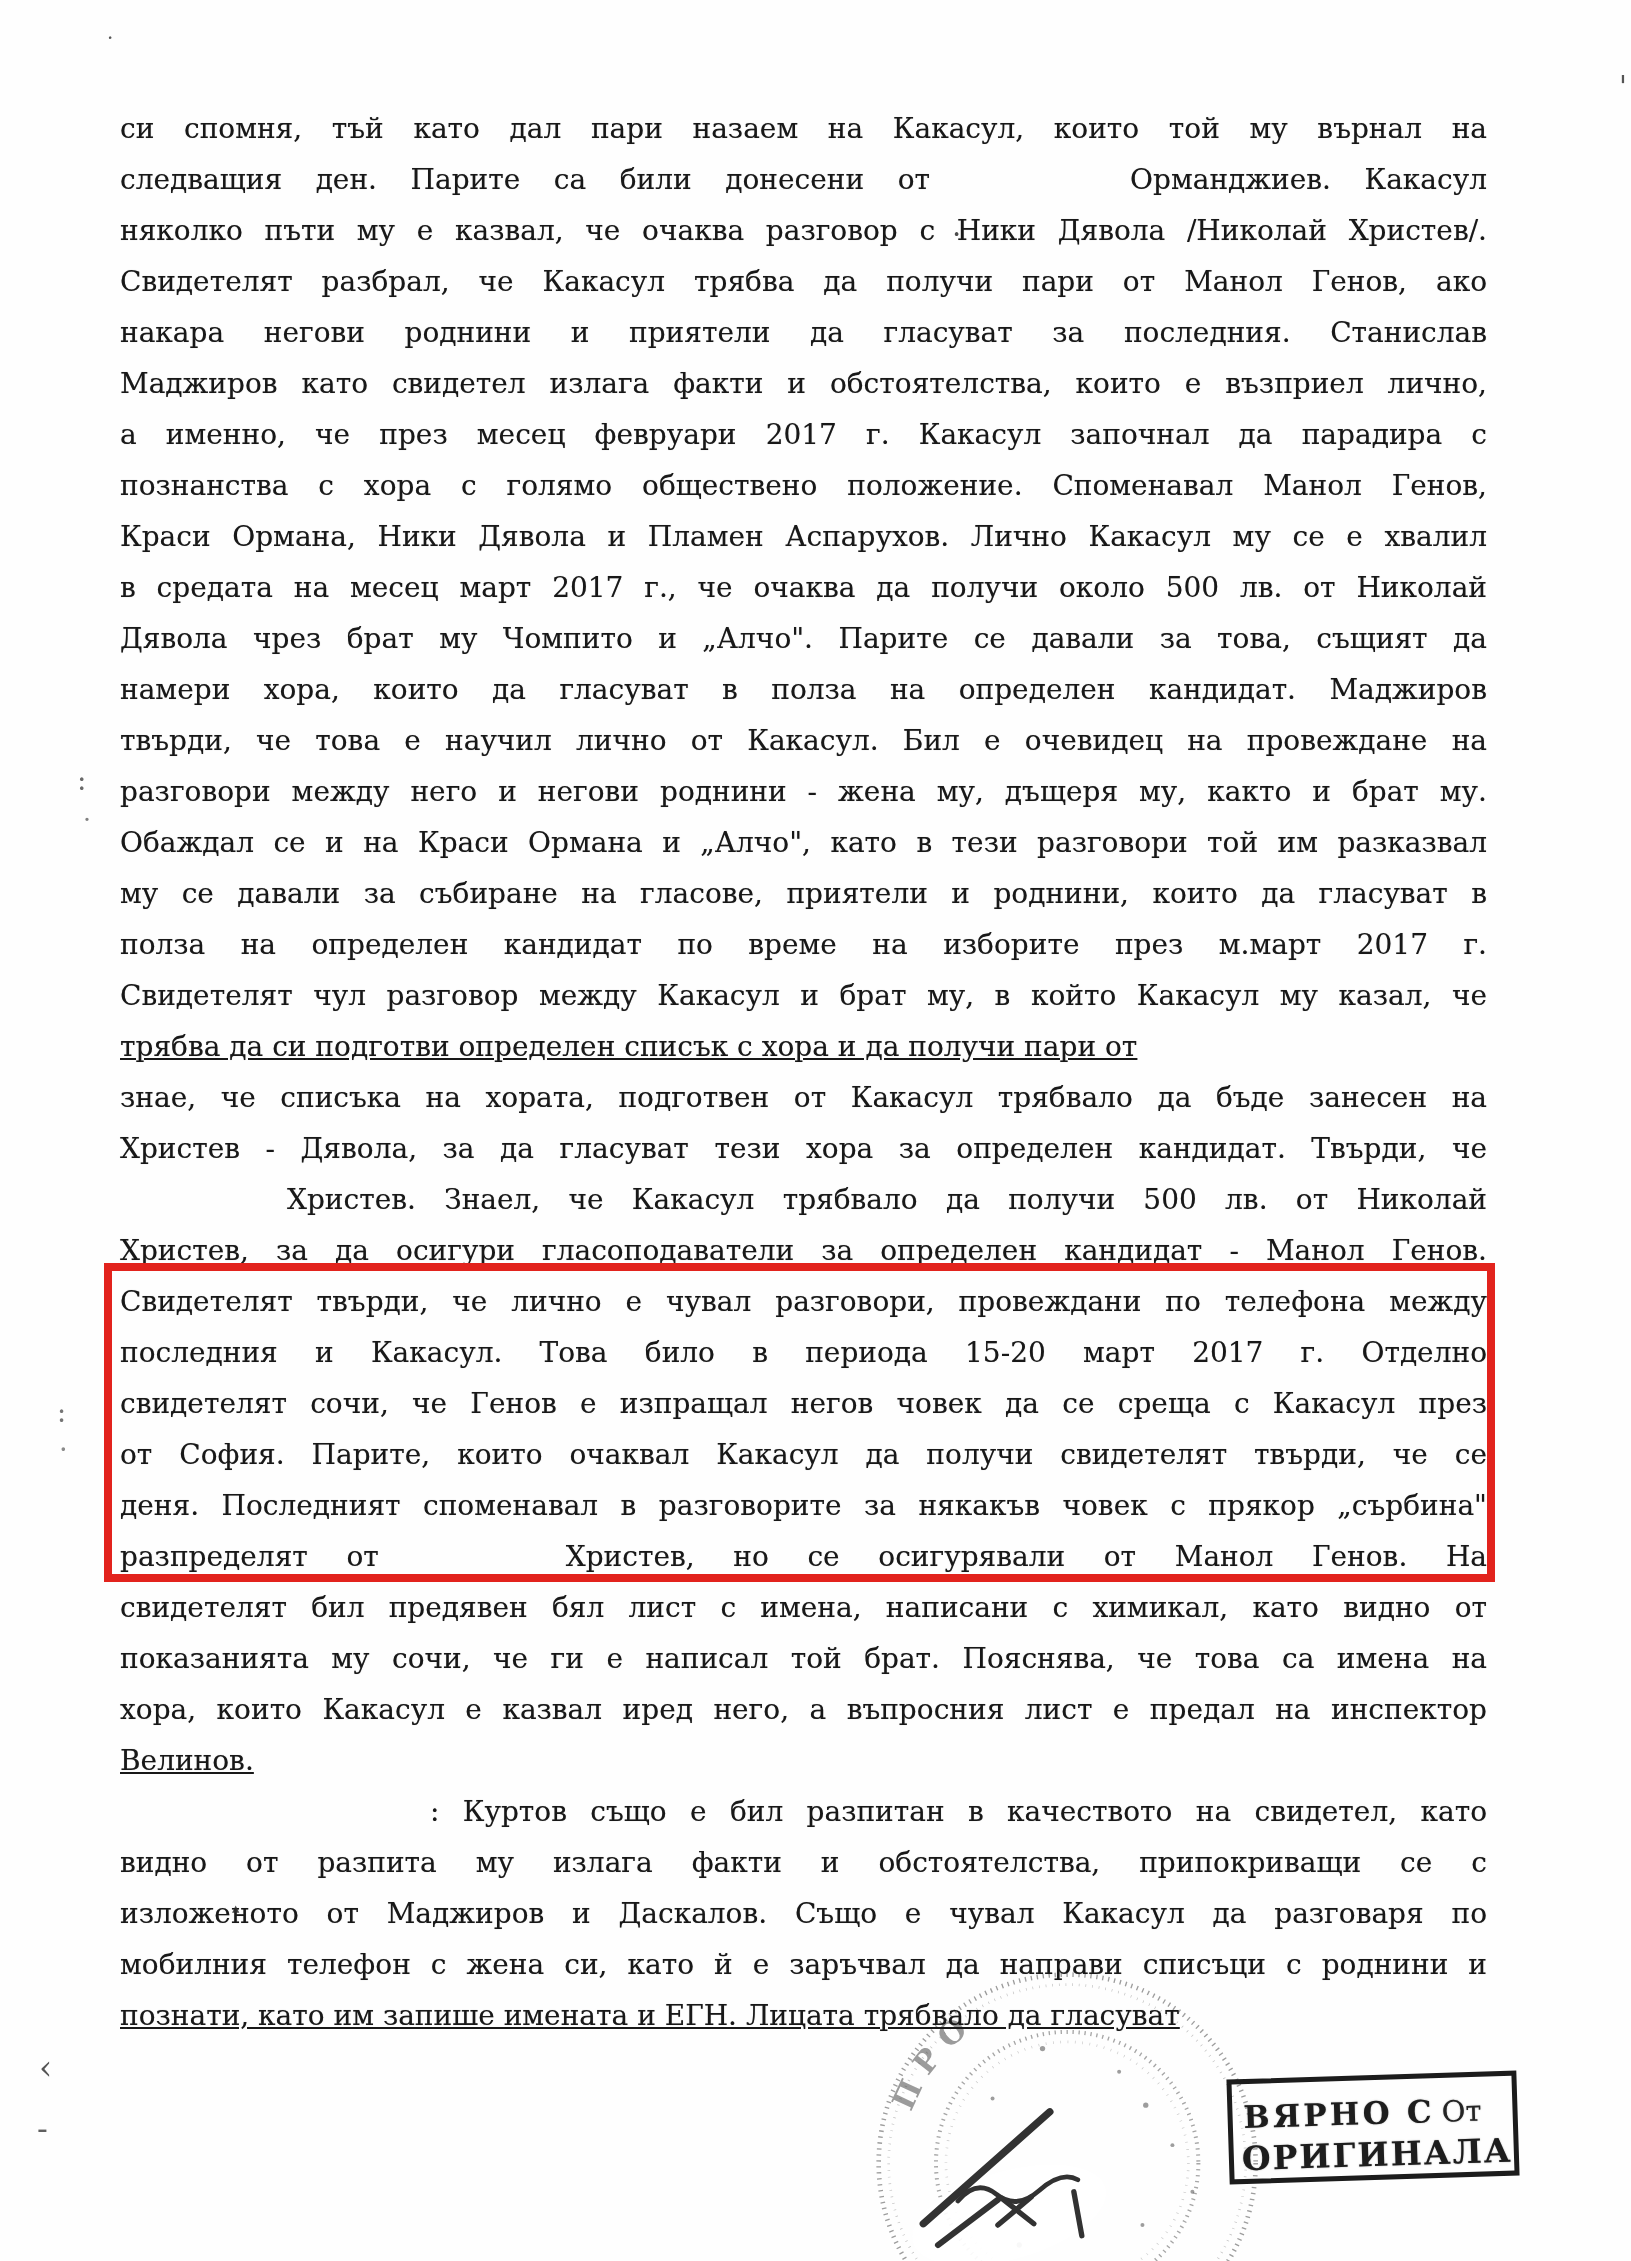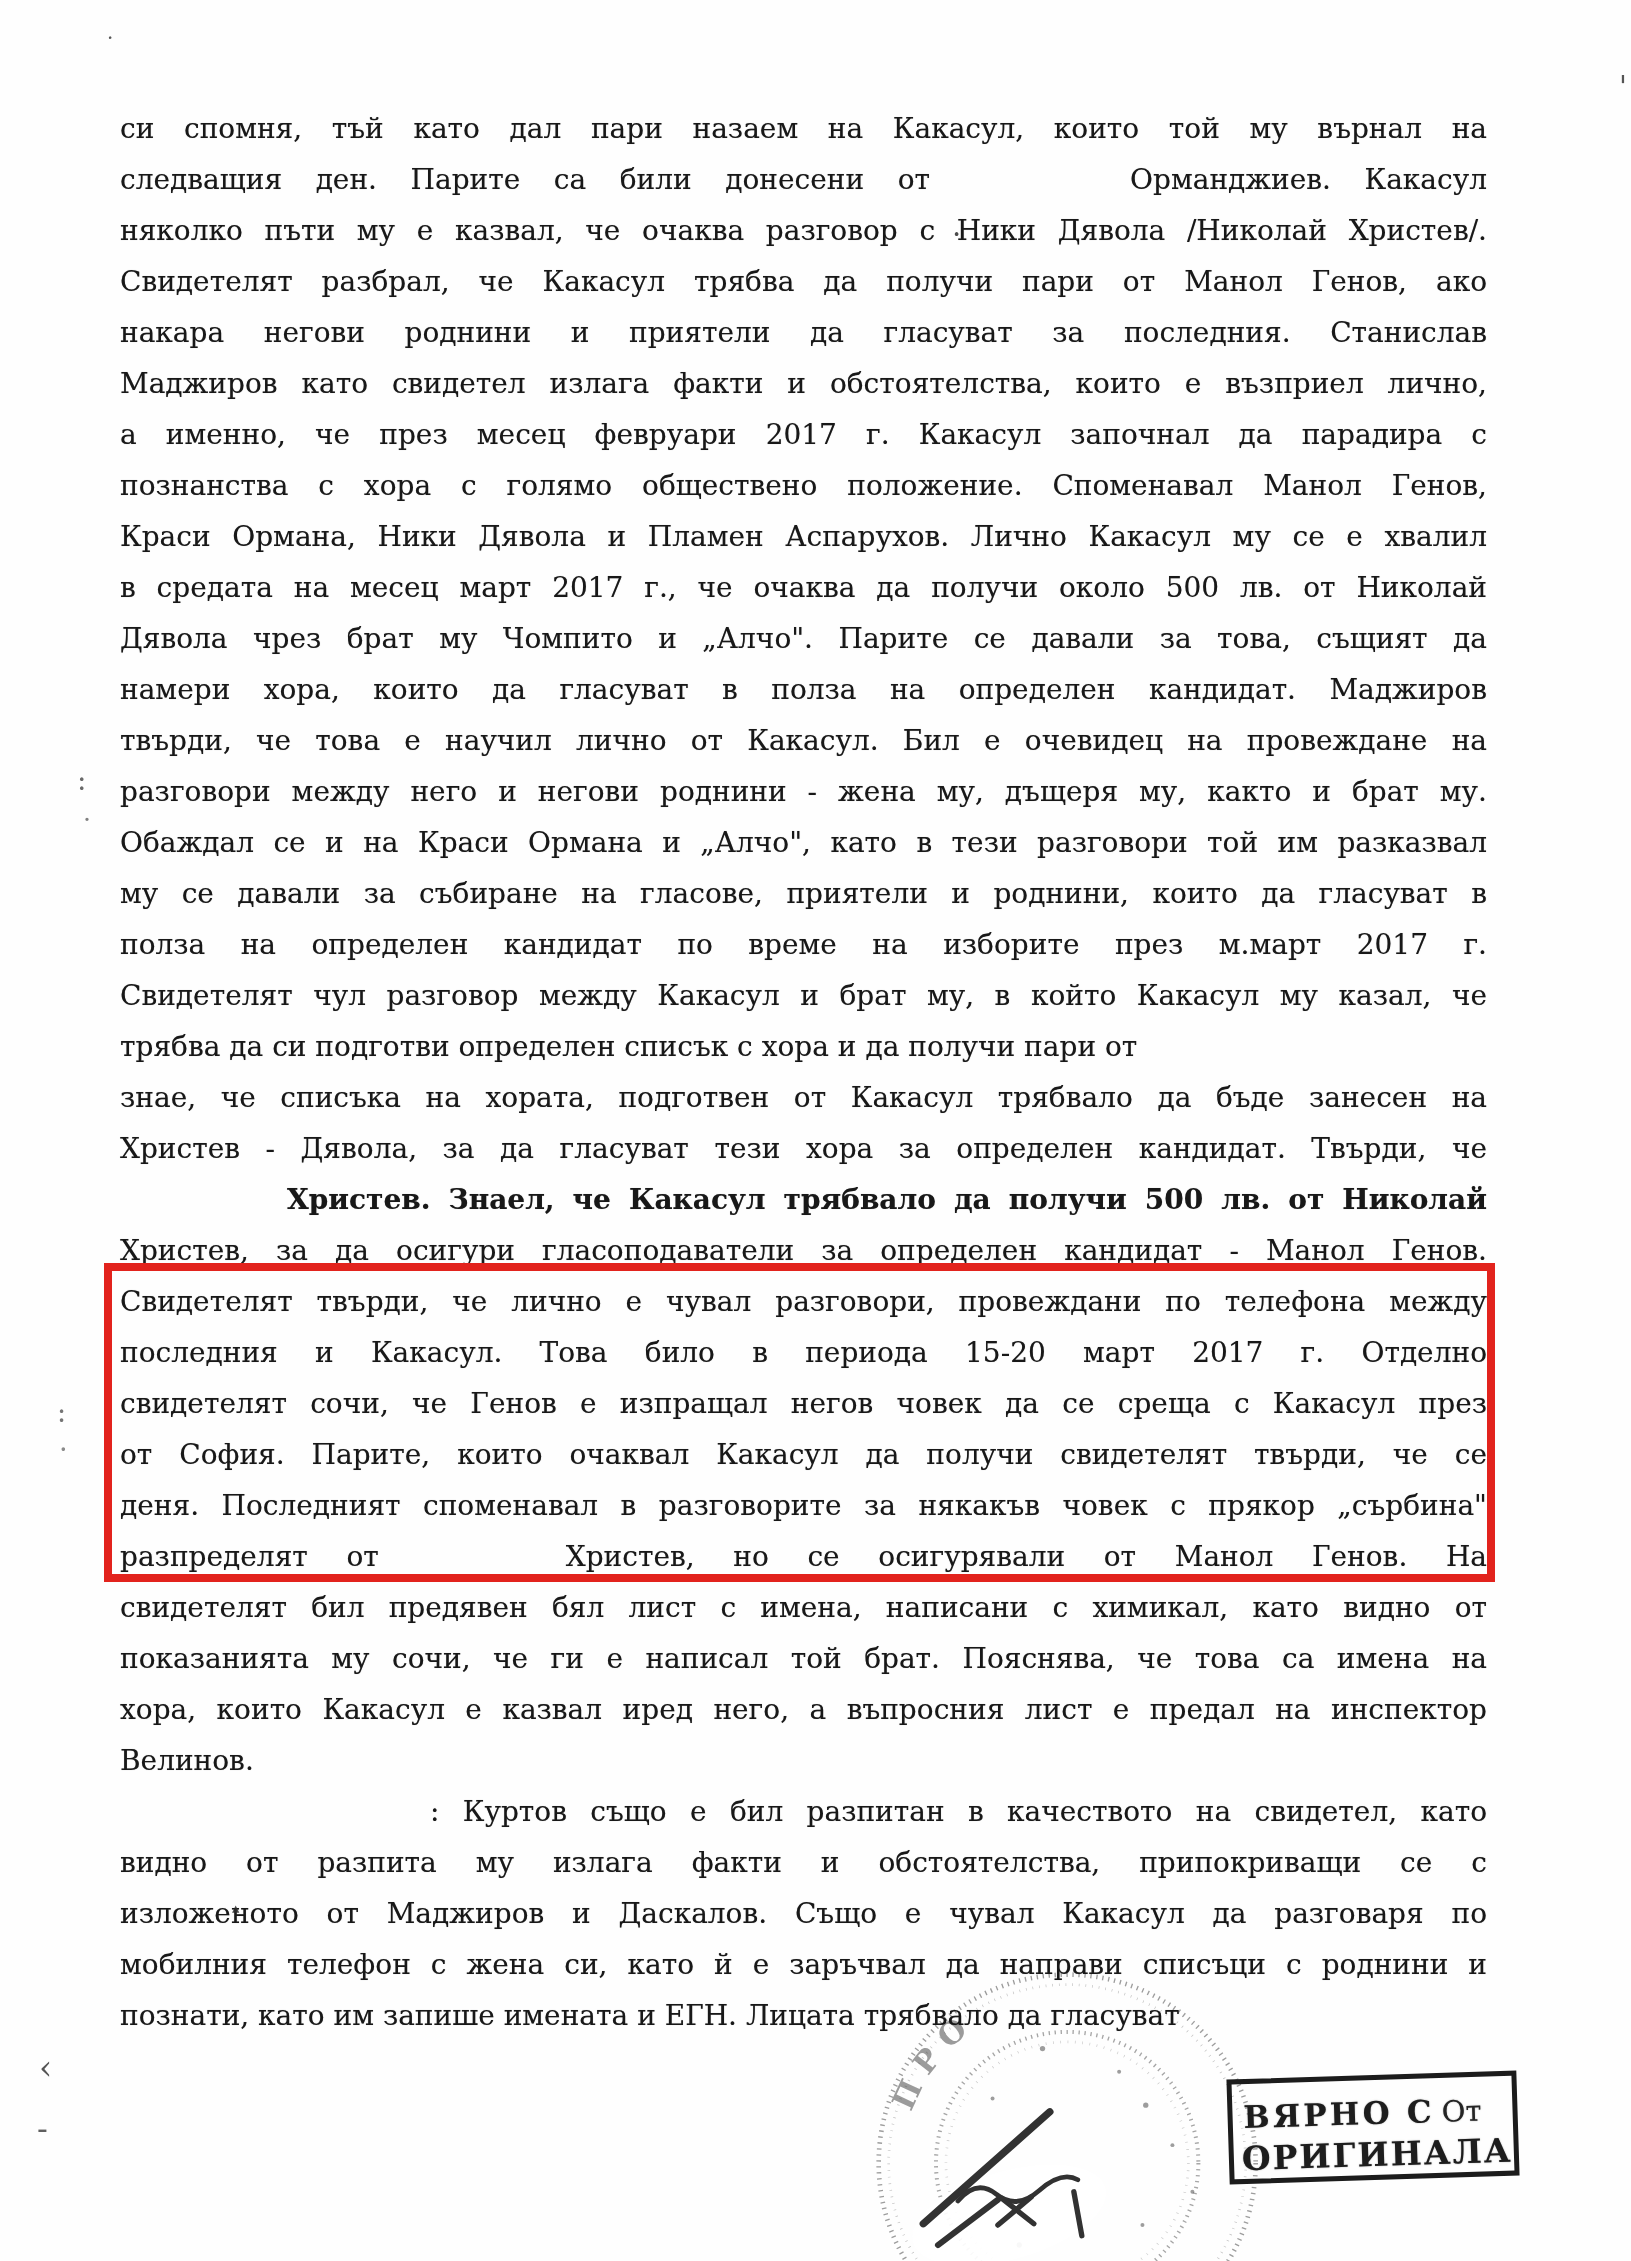--- a/index.html
+++ b/index.html
@@ -16,21 +16,21 @@
   }
   .line{
     height:51px;line-height:51px;font-size:28px;
     text-shadow:0 0 0.7px rgba(25,25,25,.45);
     white-space:normal;
   }
   .line.justify,.line.indent,.line.gap{
     text-align:justify;
     text-align-last:justify;
   }
-  .line.left{text-align:left;}
+  .line.left{text-align:left;text-decoration:underline;}
   .redact-gap{display:inline-block;height:2.7px;vertical-align:baseline;}
   #redbox{
     position:absolute;left:104px;top:1263px;width:1375px;height:303px;
     border:8.7px solid #e2231d;z-index:4;background:transparent;
   }
   #rectstamp{
     position:absolute;left:1228px;top:2075px;width:280px;height:95px;
     border:5.3px solid #1c1c1c;z-index:6;transform:rotate(-1.8deg);
     background:transparent;
   }
@@ -98,21 +98,21 @@
       <div class="line justify">намери хора, които да гласуват в полза на определен кандидат. Маджиров</div>
       <div class="line justify">твърди, че това е научил лично от Какасул. Бил е очевидец на провеждане на</div>
       <div class="line justify">разговори между него и негови роднини - жена му, дъщеря му, както и брат му.</div>
       <div class="line justify">Обаждал се и на Краси Ормана и „Алчо", като в тези разговори той им разказвал</div>
       <div class="line justify">му се давали за събиране на гласове, приятели и роднини, които да гласуват в</div>
       <div class="line justify">полза на определен кандидат по време на изборите през м.март 2017 г.</div>
       <div class="line justify">Свидетелят чул разговор между Какасул и брат му, в който Какасул му казал, че</div>
       <div class="line left">трябва да си подготви определен списък с хора и да получи пари от</div>
       <div class="line justify">знае, че списъка на хората, подготвен от Какасул трябвало да бъде занесен на</div>
       <div class="line justify">Христев - Дявола, за да гласуват тези хора за определен кандидат. Твърди, че</div>
-      <div class="line indent" style="padding-left: 167px; font-weight: bold;">Христев. Знаел, че Какасул трябвало да получи 500 лв. от Николай</div>
+      <div class="line indent" style="padding-left: 167px;">Христев. Знаел, че Какасул трябвало да получи 500 лв. от Николай</div>
       <div class="line justify">Христев, за да осигури гласоподаватели за определен кандидат - Манол Генов.</div>
       <div class="line justify">Свидетелят твърди, че лично е чувал разговори, провеждани по телефона между</div>
       <div class="line justify">последния и Какасул. Това било в периода 15-20 март 2017 г. Отделно</div>
       <div class="line justify">свидетелят сочи, че Генов е изпращал негов човек да се среща с Какасул през</div>
       <div class="line justify">от София. Парите, които очаквал Какасул да получи свидетелят твърди, че се</div>
       <div class="line justify">деня. Последният споменавал в разговорите за някакъв човек с прякор „сърбина"</div>
       <div class="line gap"><span>разпределят от</span><span class="redact-gap" style="width: 187px;"></span><span>Христев, но се осигурявали от Манол Генов. На</span></div>
       <div class="line justify">свидетелят бил предявен бял лист с имена, написани с химикал, като видно от</div>
       <div class="line justify">показанията му сочи, че ги е написал той брат. Пояснява, че това са имена на</div>
       <div class="line justify">хора, които Какасул е казвал иред него, а въпросния лист е предал на инспектор</div>

